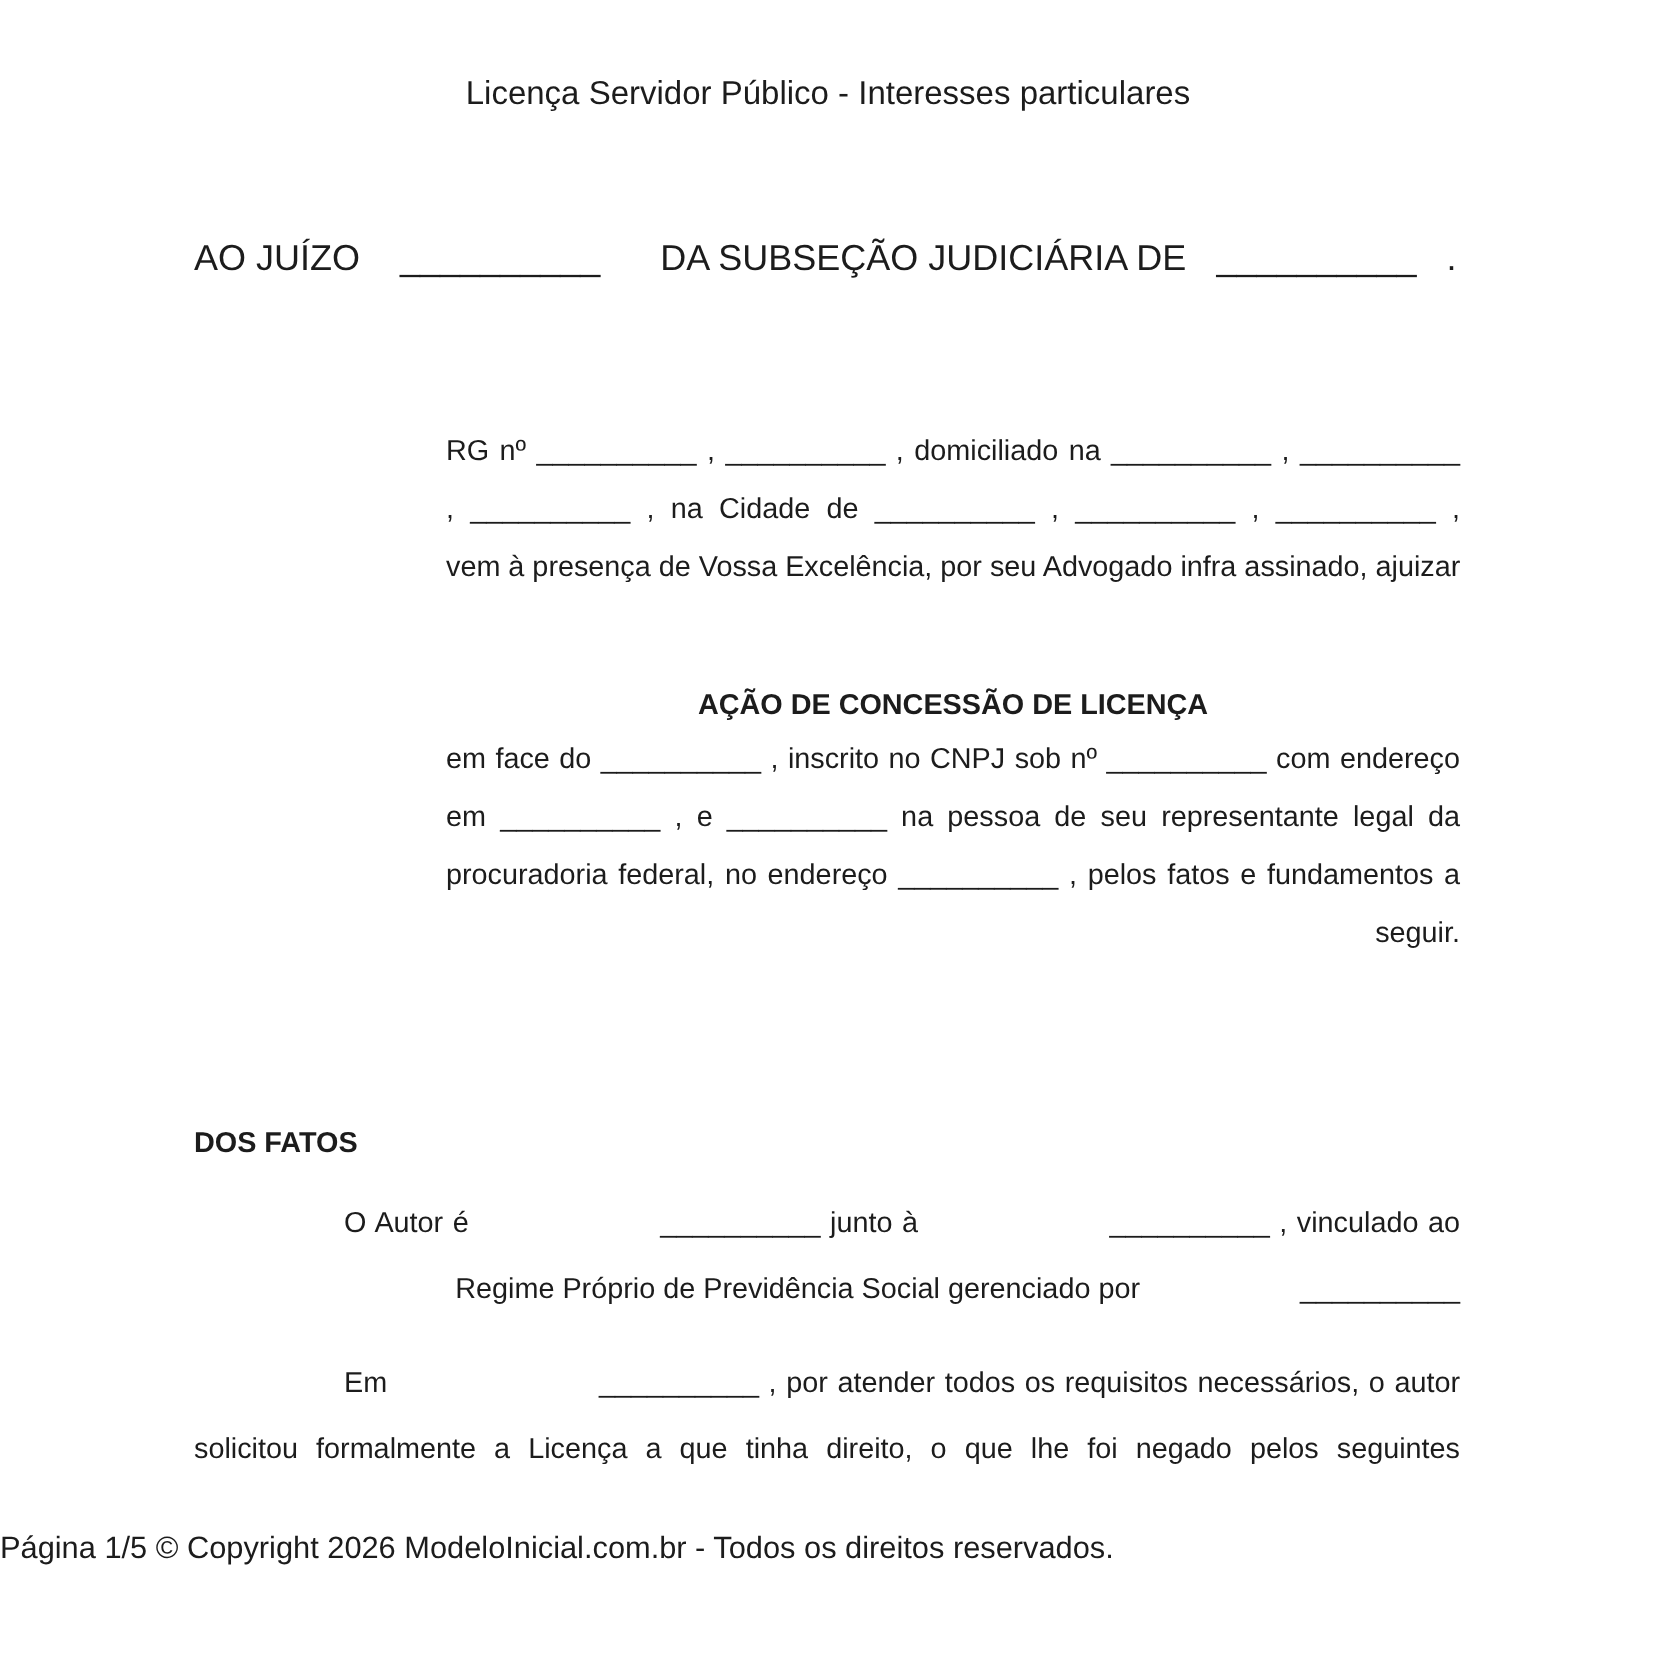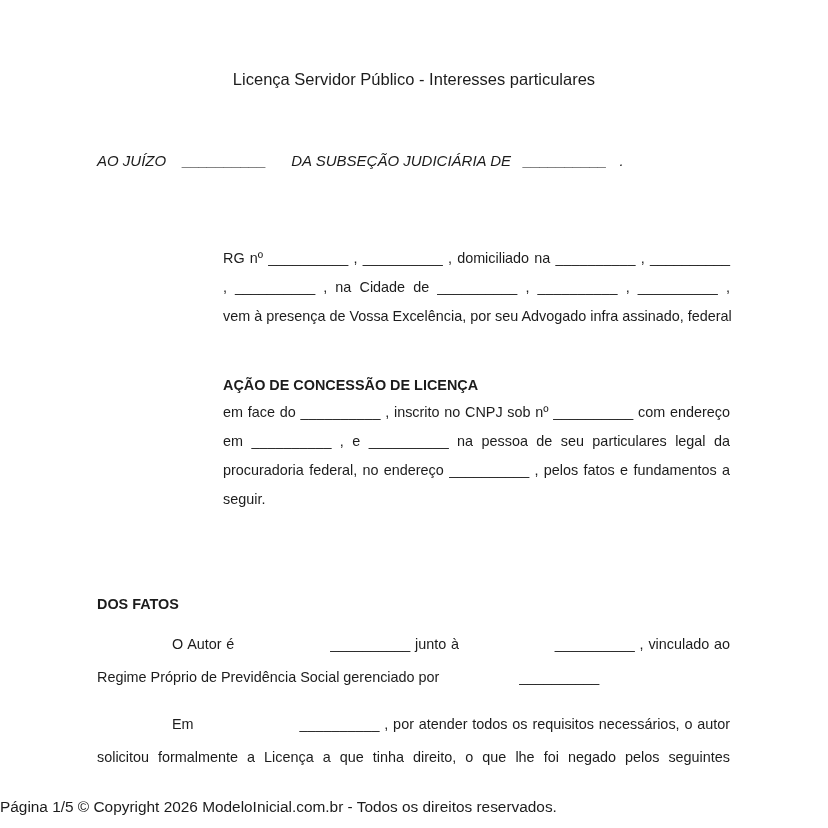--- a/index.html
+++ b/index.html
@@ -9,68 +9,67 @@
   }
   .page {
     position: relative;
     width: 828px;
     height: 828px;
     background: #ffffff;
     font-family: "Liberation Sans", sans-serif;
     color: #1c1c1c;
     overflow: hidden;
   }
-  .abs { position: absolute; margin-top: 32px; }
+  .abs { position: absolute; }
 
   .title {
     top: 37px; left: 0; width: 828px;
     font-size: 16.5px; line-height: 20px;
     text-align: center;
     white-space: nowrap;
   }
   .addressee {
     top: 119px; left: 97px; width: 633px;
-    font-size: 15px; line-height: 20px;
+    font-size: 18px; line-height: 20px;
     white-space: nowrap;
-    font-style: italic;
   }
   .par {
     font-size: 14.4px;
   }
   .block-indent {
     left: 223px; width: 507px;
   }
   .full-col {
     left: 97px; width: 633px;
   }
   .qualification { top: 212px; line-height: 29px; }
   .action-heading {
     top: 343px; left: 223px; width: 507px;
     font-size: 14.4px; font-weight: bold;
-    line-height: 20px; 
+    line-height: 20px; text-align: center;
     white-space: nowrap;
   }
   .defendant { top: 366px; line-height: 29px; }
   .facts-heading {
     top: 562px; left: 97px;
     font-size: 14.4px; font-weight: bold;
     line-height: 20px; white-space: nowrap;
   }
   .facts-p1 { top: 596px; line-height: 33px; }
   .facts-p2 { top: 676px; line-height: 33px; }
   .footer {
     top: 765px; left: 0; width: 828px;
     font-size: 15.4px; line-height: 20px;
     text-align: left;
     white-space: nowrap;
   }
 
   .doc-line {
     white-space: nowrap;
-    text-align: left;
+    text-align: right;
   }
   .doc-line.justify {
     text-align: justify;
     text-align-last: justify;
   }
   .doc-line.first {
     padding-left: 75px;
   }
 </style>
 </head>
@@ -78,28 +77,28 @@
 
 <div class="page">
 
   <div class="abs title">Licença Servidor Público - Interesses particulares</div>
 
   <div class="abs addressee">AO JUÍZO &nbsp;&nbsp;&nbsp;__________ &nbsp;&nbsp;&nbsp;&nbsp;&nbsp;DA SUBSEÇÃO JUDICIÁRIA DE &nbsp;&nbsp;__________ &nbsp;&nbsp;.</div>
 
   <div class="abs par block-indent qualification">
       <div class="doc-line justify">RG nº __________ , __________ , domiciliado na __________ , __________</div>
       <div class="doc-line justify">, __________ , na Cidade de __________ , __________ , __________ ,</div>
-      <div class="doc-line justify">vem à presença de Vossa Excelência, por seu Advogado infra assinado, federal</div>
+      <div class="doc-line justify">vem à presença de Vossa Excelência, por seu Advogado infra assinado, ajuizar</div>
     </div>
 
   <div class="abs action-heading">AÇÃO DE CONCESSÃO DE LICENÇA</div>
 
   <div class="abs par block-indent defendant">
       <div class="doc-line justify">em face do __________ , inscrito no CNPJ sob nº __________ com endereço</div>
-      <div class="doc-line justify">em __________ , e __________ na pessoa de seu particulares legal da</div>
+      <div class="doc-line justify">em __________ , e __________ na pessoa de seu representante legal da</div>
       <div class="doc-line justify">procuradoria federal, no endereço __________ , pelos fatos e fundamentos a</div>
       <div class="doc-line">seguir.</div>
     </div>
 
   <div class="abs facts-heading">DOS FATOS</div>
 
   <div class="abs par full-col facts-p1">
       <div class="doc-line justify first">O Autor é &nbsp;&nbsp;&nbsp;&nbsp;&nbsp;&nbsp;&nbsp;&nbsp;&nbsp;&nbsp;&nbsp;&nbsp;&nbsp;&nbsp;&nbsp;&nbsp;&nbsp;&nbsp; __________ junto à &nbsp;&nbsp;&nbsp;&nbsp;&nbsp;&nbsp;&nbsp;&nbsp;&nbsp;&nbsp;&nbsp;&nbsp;&nbsp;&nbsp;&nbsp;&nbsp;&nbsp;&nbsp; __________ , vinculado ao</div>
       <div class="doc-line">Regime Próprio de Previdência Social gerenciado por &nbsp;&nbsp;&nbsp;&nbsp;&nbsp;&nbsp;&nbsp;&nbsp;&nbsp;&nbsp;&nbsp;&nbsp;&nbsp;&nbsp;&nbsp;&nbsp;&nbsp;&nbsp; __________</div>
     </div>

